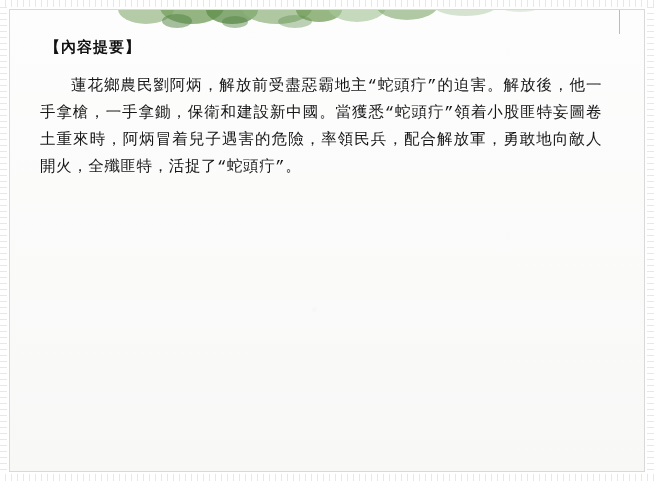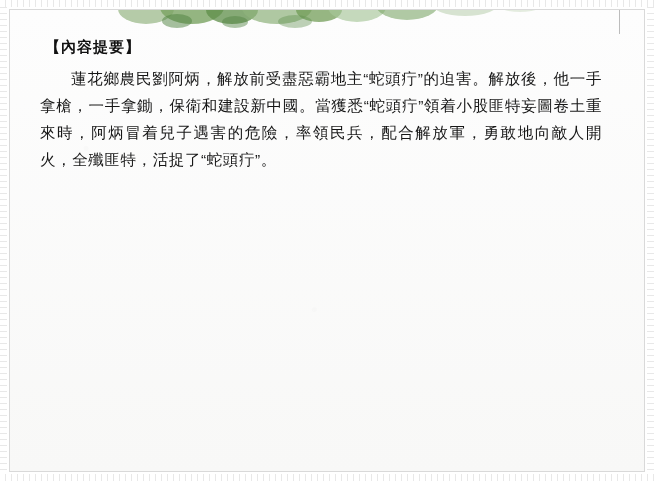--- a/index.html
+++ b/index.html
@@ -71,25 +71,25 @@
     position: relative;
     padding: 28px 34px 0 30px;
   }
 
   .section-heading {
     font-family: "DejaVu Sans", "Liberation Sans", sans-serif;
     font-weight: bold;
     font-size: 15px;
     color: #111111;
     letter-spacing: 1px;
-    margin: 0 0 8px 5px;
+    margin: 0 0 16px 5px;
   }
 
   .body-text {
-    font-family: Liberation Sans, sans-serif;
+    font-family: Liberation Mono, monospace;
     font-size: 15.5px;
     line-height: 1.75;
     color: #161616;
     text-align: justify;
     text-indent: 2em;
     letter-spacing: 0.6px;
     margin: 0;
     padding-right: 8px;
   }
 

